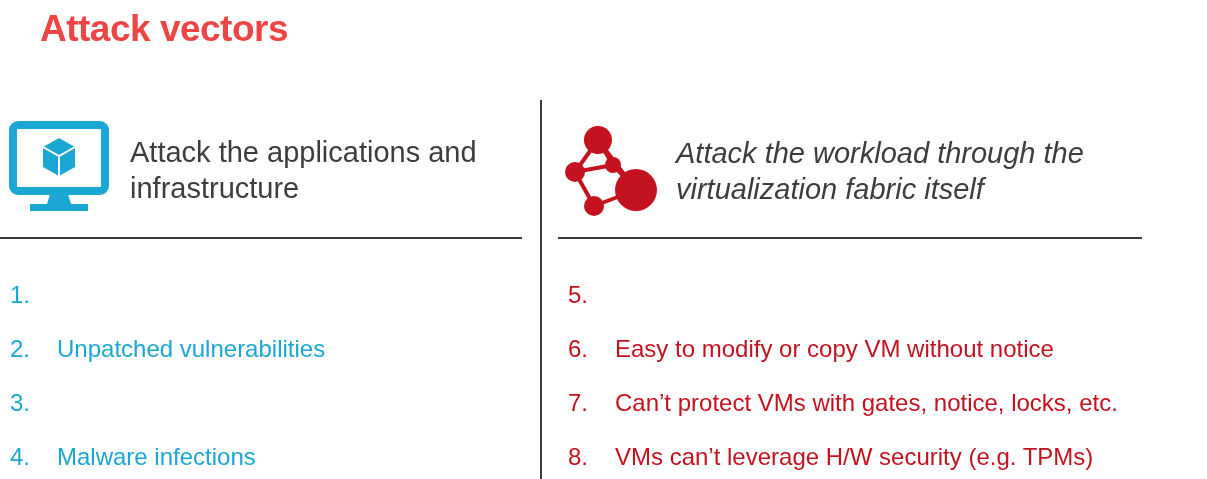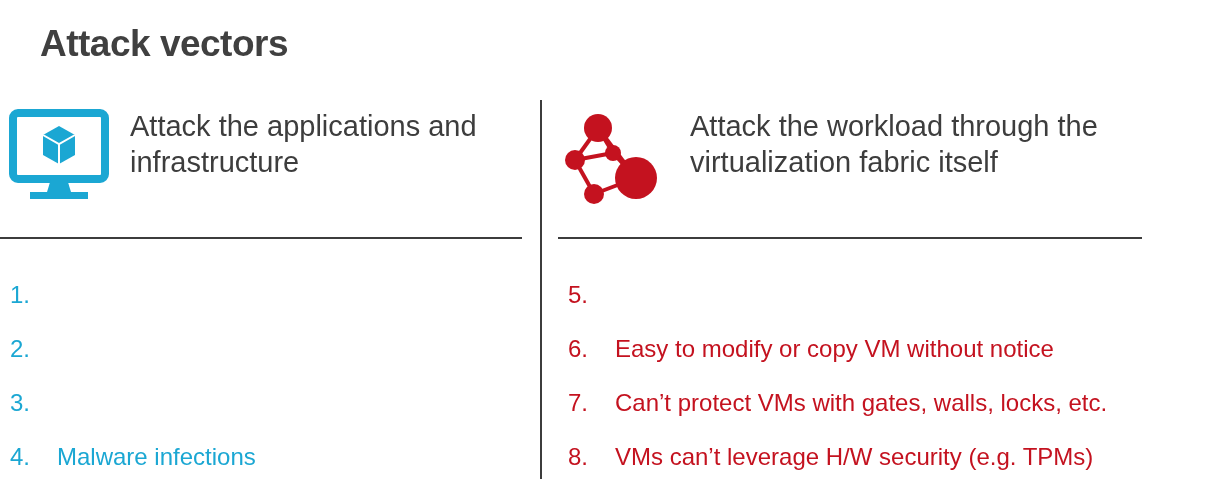--- a/index.html
+++ b/index.html
@@ -11,50 +11,51 @@
   .slide {
     position: relative;
     width: 1207px;
     height: 479px;
     background: #ffffff;
     overflow: hidden;
   }
   .page-title {
     position: absolute;
     left: 40px;
-    top: 23px;
+    top: 8px;
     font-size: 37px;
     font-weight: 700;
-    color: #404040;
+    color: #ef4444;
     letter-spacing: -0.5px;
   }
   .v-divider {
     position: absolute;
     left: 540px;
     top: 100px;
     bottom: 0;
     width: 2px;
     background: #3c3c3c;
   }
   .col-header {
     position: absolute;
-    top: 108px;
+    top: 120px;
     display: flex;
+    align-items: center;
   }
   .col-header.left { left: 8px; }
   .col-header.right { left: 560px; }
   .col-icon { flex: 0 0 auto; }
   .col-heading {
     font-size: 29px;
     line-height: 1.25;
     color: #3d3d3d;
     font-weight: 400;
   }
   .col-heading.left-h { margin-left: 20px; width: 370px; }
-  .col-heading.right-h { margin-left: 26px; width: 470px; }
+  .col-heading.right-h { margin-left: 12px; width: 470px; font-style: italic; }
   .h-rule {
     position: absolute;
     top: 237px;
     height: 2px;
     background: #3c3c3c;
   }
   .h-rule.left { left: 0px; width: 522px; }
   .h-rule.right { left: 558px; width: 584px; }
   .attack-list {
     position: absolute;
@@ -121,41 +122,42 @@
 
   <div class="h-rule left"></div>
   <div class="h-rule right"></div>
 
   <div class="attack-list left cyan">
     <div class="attack-item">
       <span class="num">1.</span>
     </div>
     <div class="attack-item">
       <span class="num">2.</span>
+      <span class="txt">Unpatched vulnerabilities</span>
     </div>
     <div class="attack-item">
       <span class="num">3.</span>
     </div>
     <div class="attack-item">
       <span class="num">4.</span>
       <span class="txt">Malware infections</span>
     </div>
   </div>
 
   <div class="attack-list right red">
     <div class="attack-item">
       <span class="num">5.</span>
     </div>
     <div class="attack-item">
       <span class="num">6.</span>
       <span class="txt">Easy to modify or copy VM without notice</span>
     </div>
     <div class="attack-item">
       <span class="num">7.</span>
-      <span class="txt">Can’t protect VMs with gates, walls, locks, etc.</span>
+      <span class="txt">Can’t protect VMs with gates, notice, locks, etc.</span>
     </div>
     <div class="attack-item">
       <span class="num">8.</span>
       <span class="txt">VMs can’t leverage H/W security (e.g. TPMs)</span>
     </div>
   </div>
 
 </div>
 
 </body></html>

